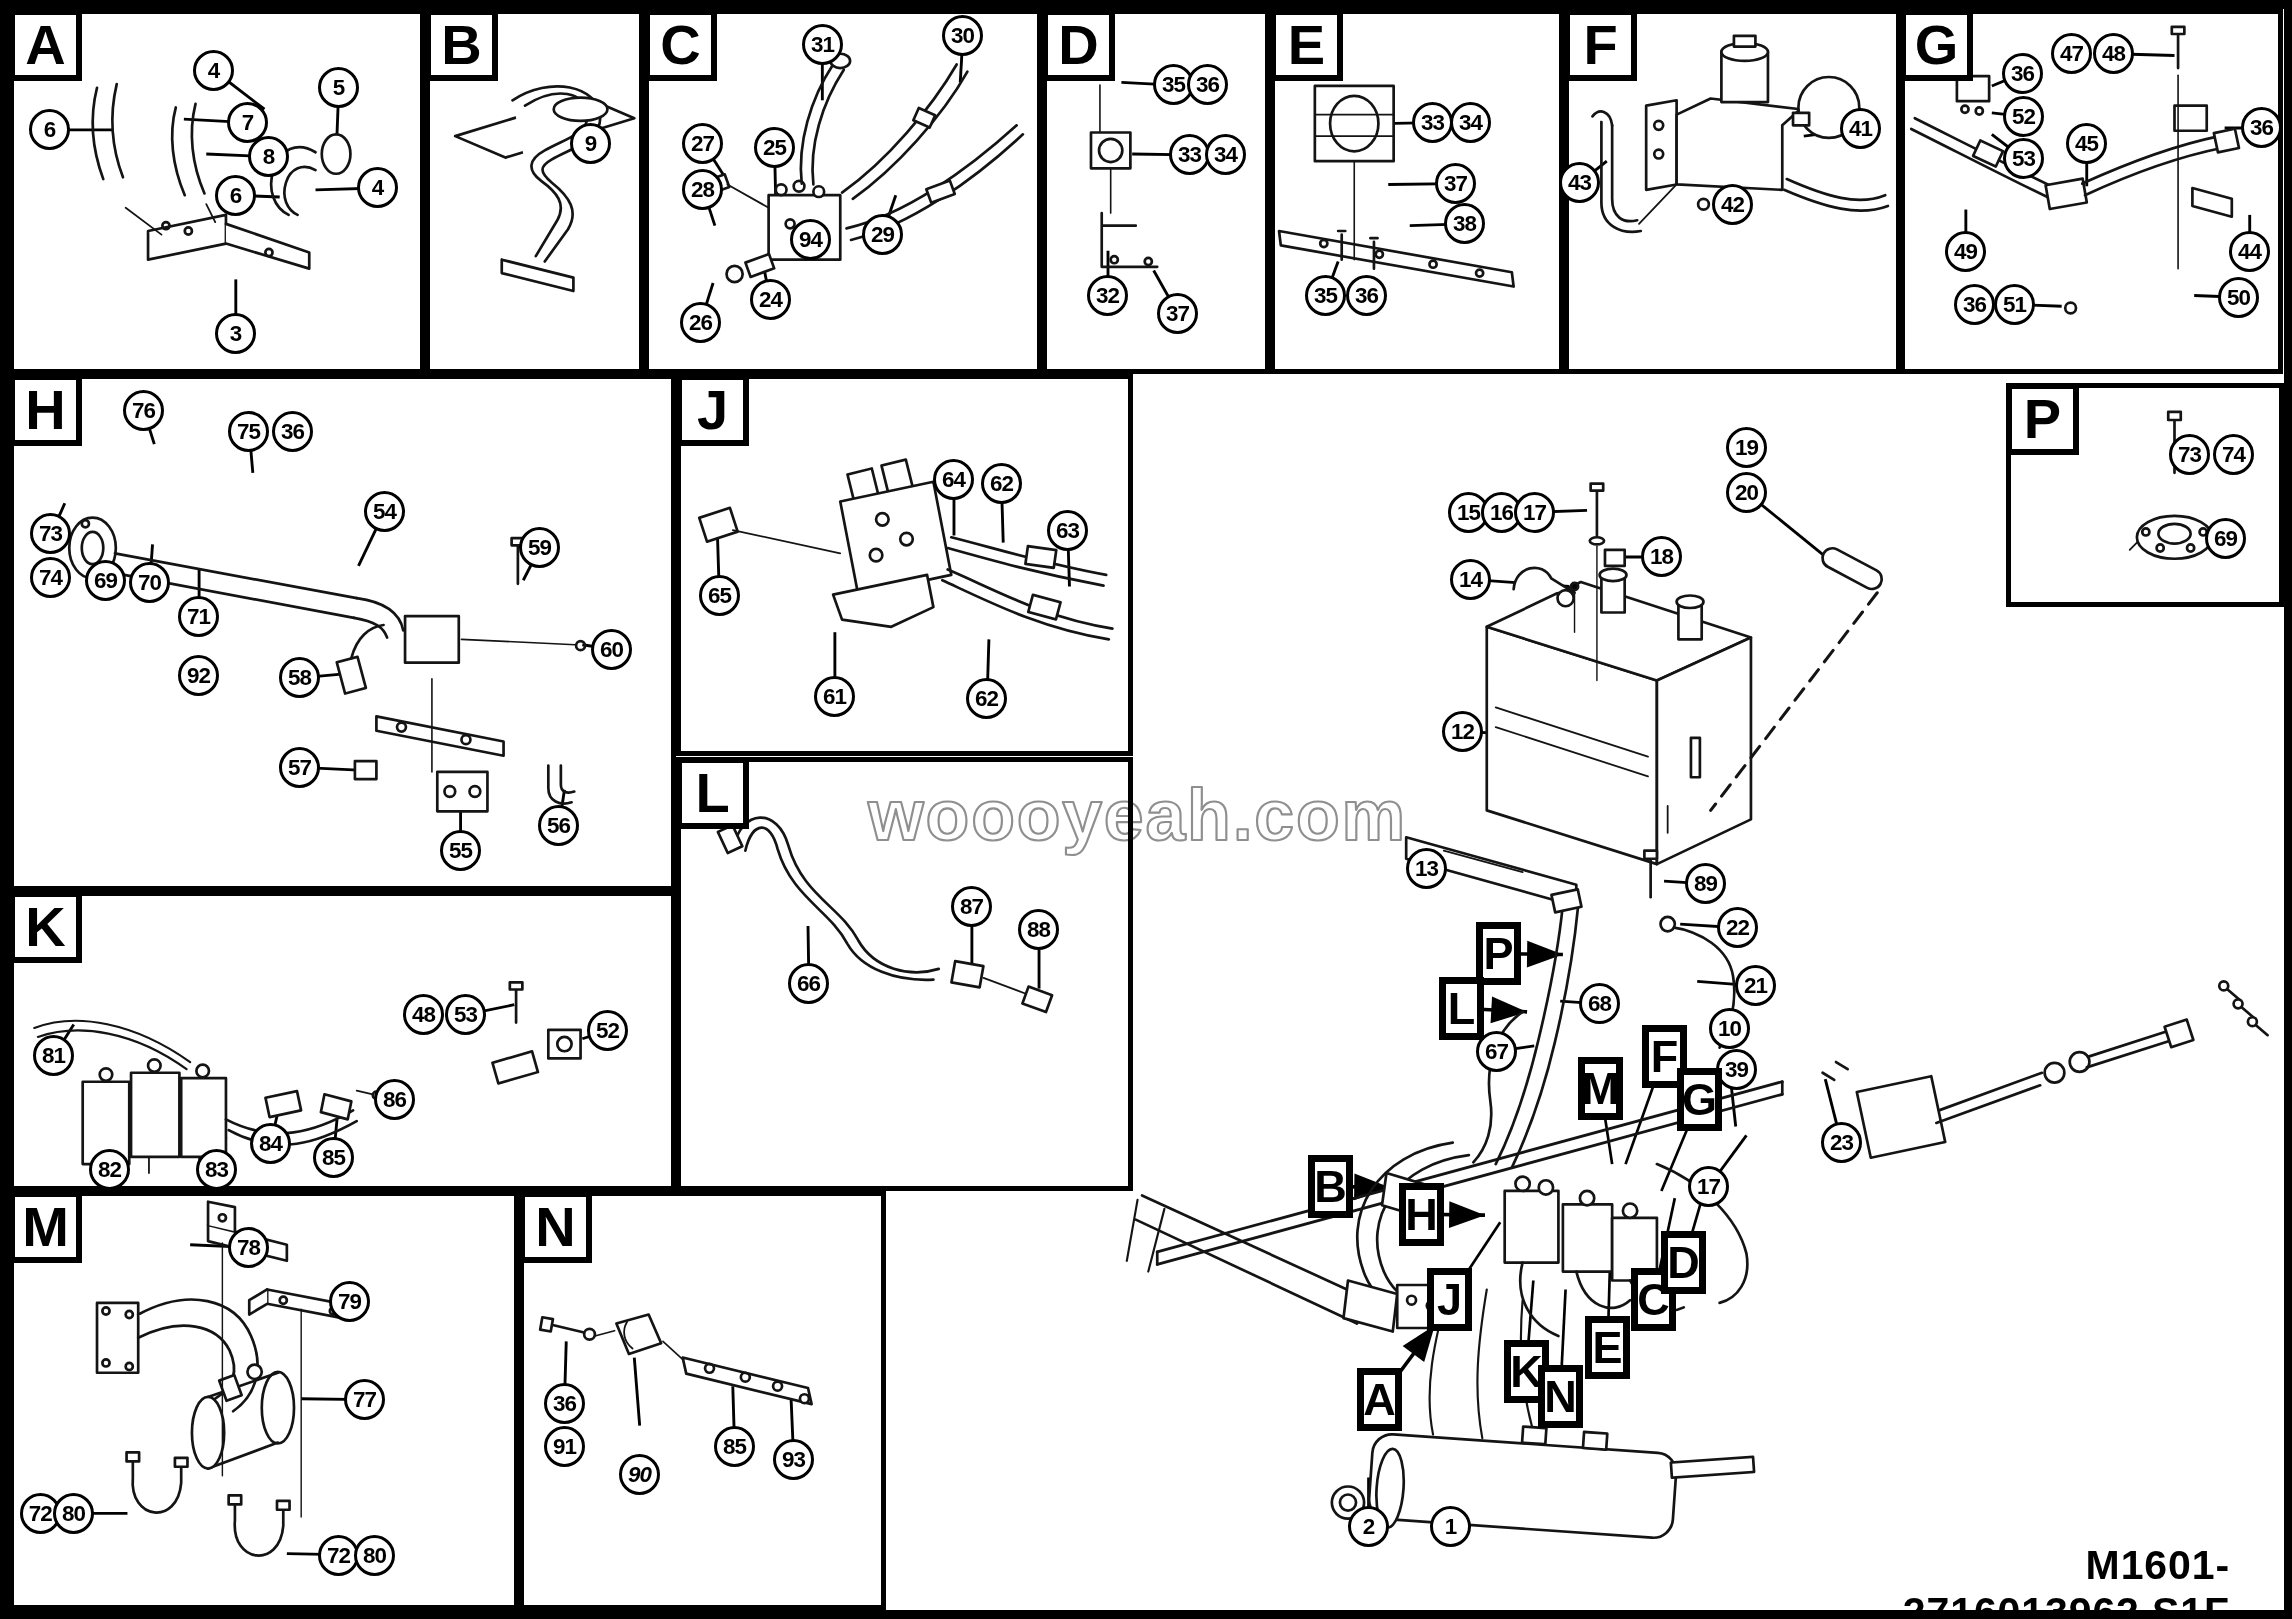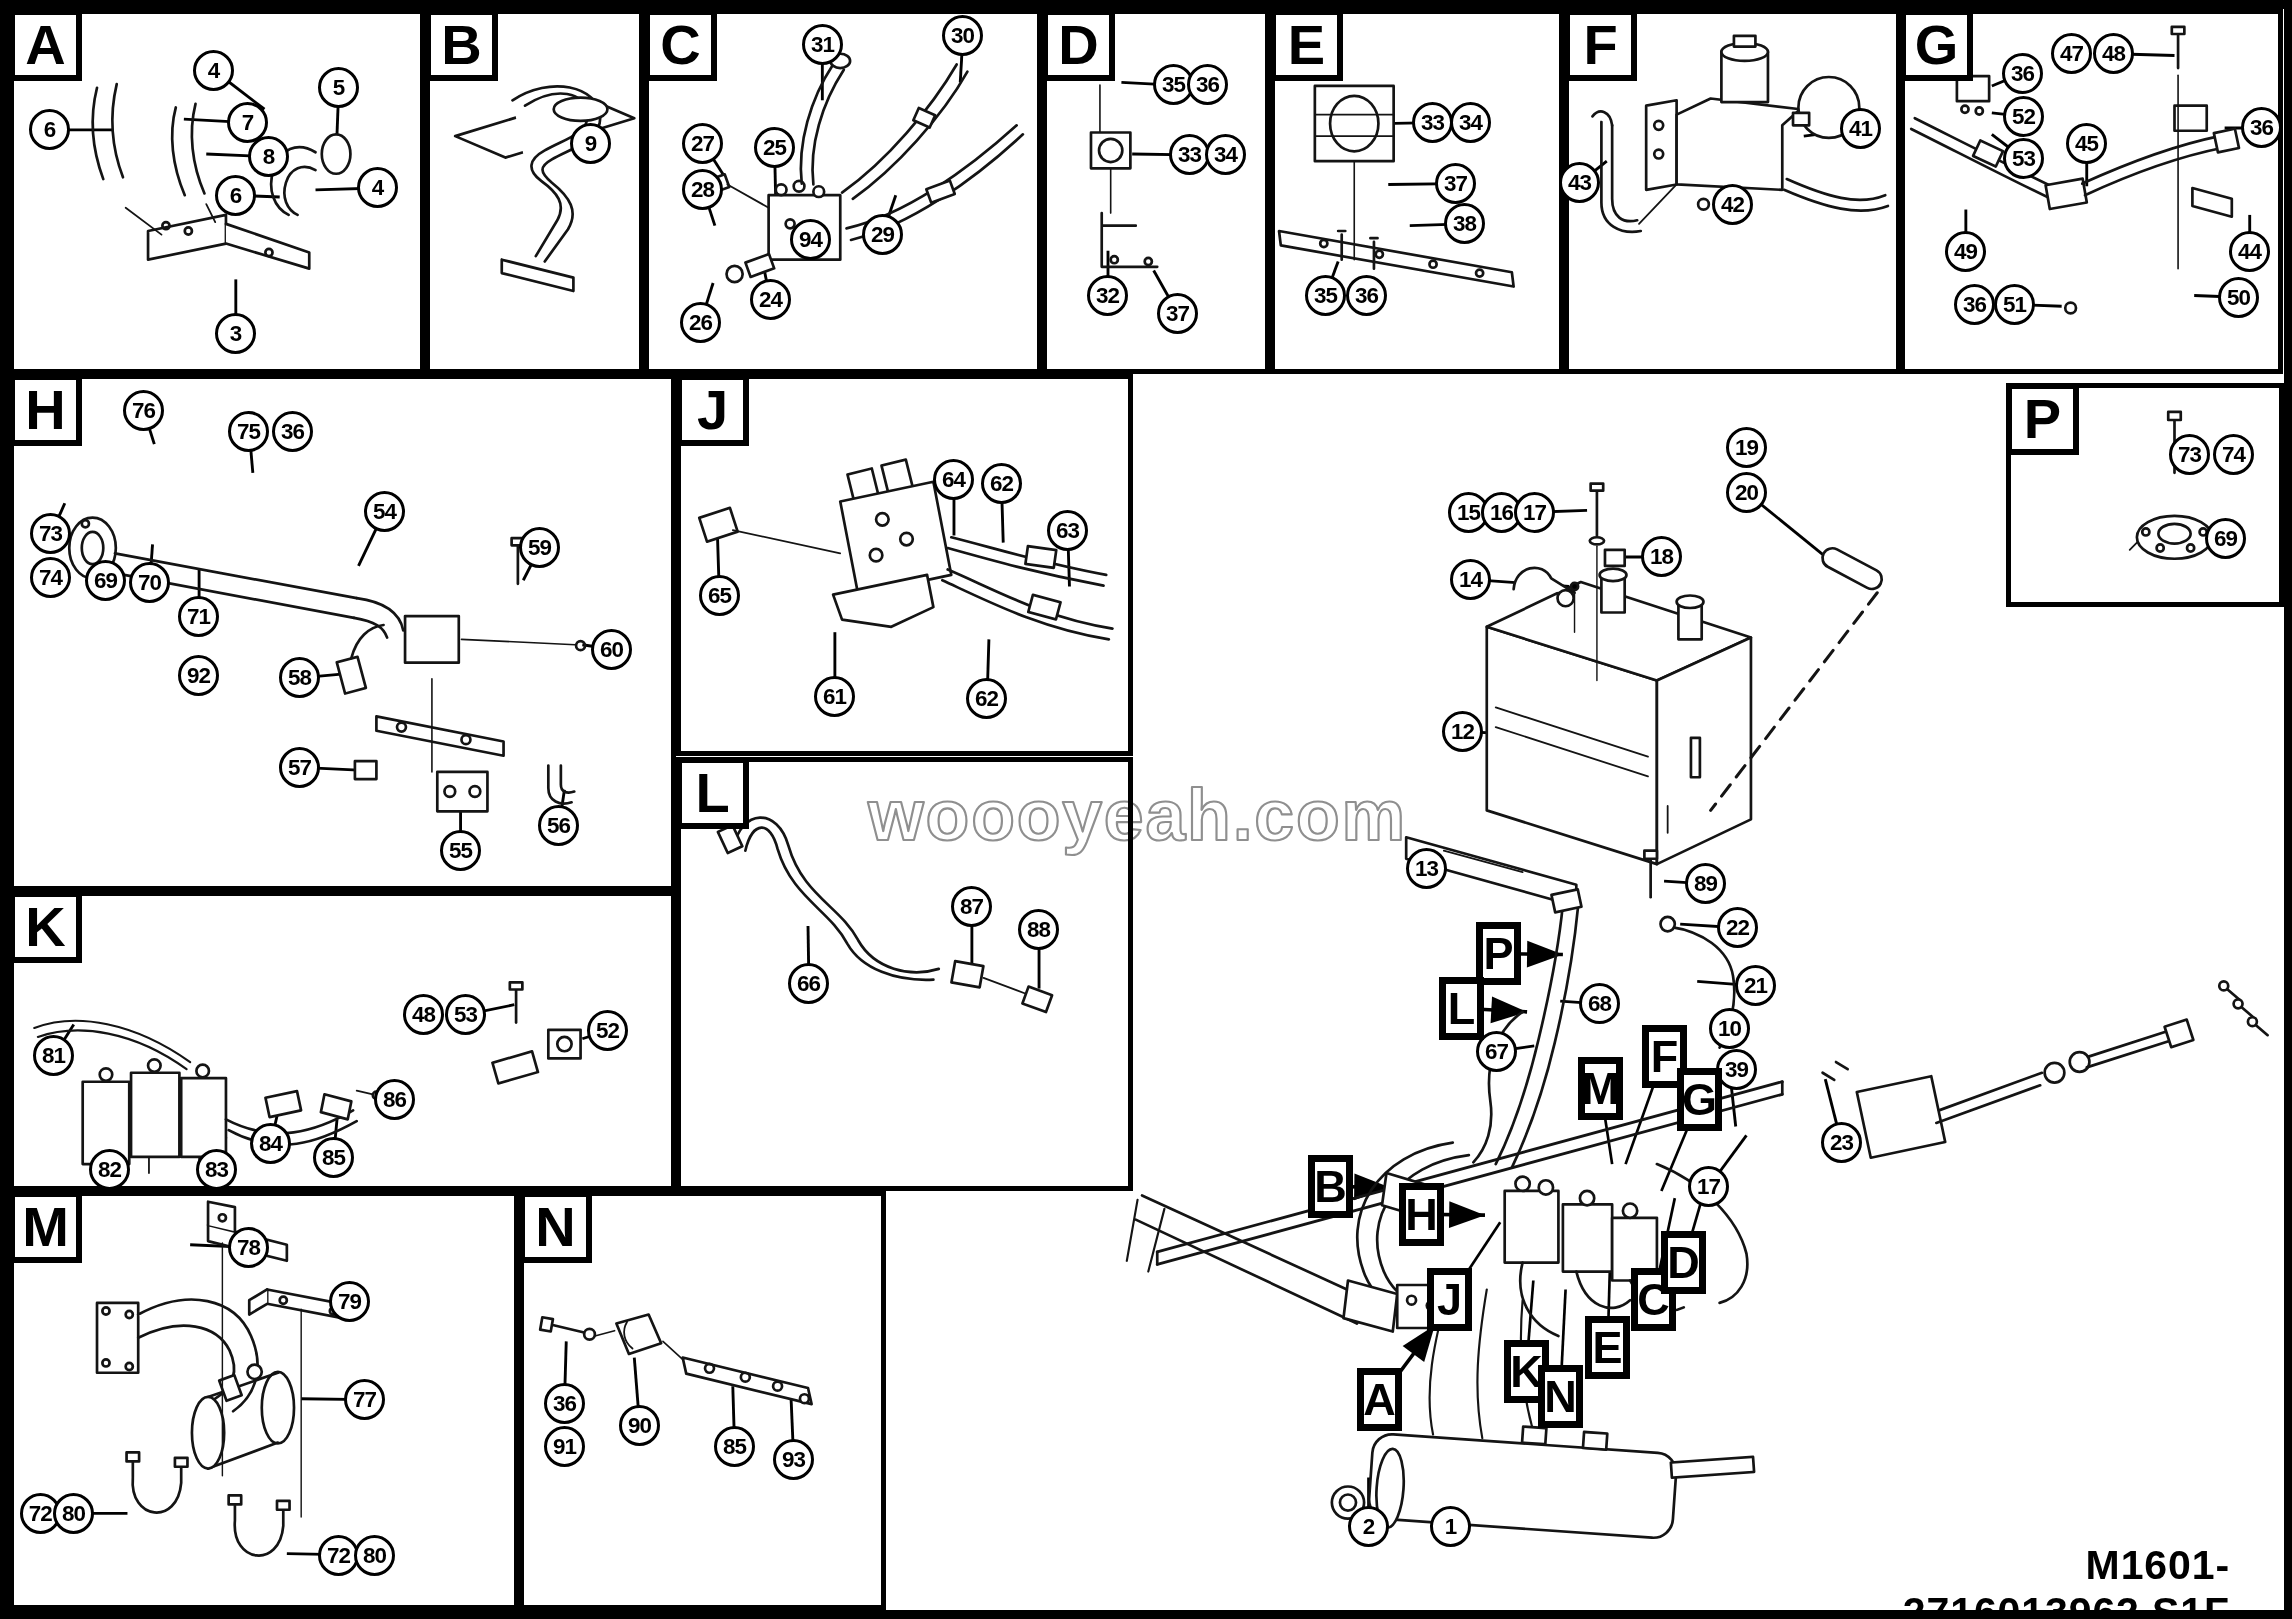--- a/index.html
+++ b/index.html
@@ -563,21 +563,21 @@
     <div class="co" style="left: 1018px; top: 909px;">88</div>
     <div class="co" style="left: 228px; top: 1227px;">78</div>
     <div class="co" style="left: 329px; top: 1281px;">79</div>
     <div class="co" style="left: 344px; top: 1379px;">77</div>
     <div class="co" style="left: 19.7px; top: 1493px;">72</div>
     <div class="co" style="left: 53px; top: 1493px;">80</div>
     <div class="co" style="left: 318px; top: 1535px;">72</div>
     <div class="co" style="left: 354px; top: 1535px;">80</div>
     <div class="co" style="left: 544px; top: 1383px;">36</div>
     <div class="co" style="left: 544px; top: 1426px;">91</div>
-    <div class="co" style="left: 619px; top: 1405px;">90</div>
+    <div class="co" style="left: 619px; top: 1454px; font-style: italic;">90</div>
     <div class="co" style="left: 714px; top: 1426px;">85</div>
     <div class="co" style="left: 773px; top: 1439px;">93</div>
     <div class="co" style="left: 2169px; top: 434px;">73</div>
     <div class="co" style="left: 2213px; top: 434px;">74</div>
     <div class="co" style="left: 2205px; top: 518px;">69</div>
     <div class="co" style="left: 1726px; top: 427px;">19</div>
     <div class="co" style="left: 1726px; top: 472px;">20</div>
     <div class="co" style="left: 1448px; top: 492px; text-align: center;">15</div>
     <div class="co" style="left: 1481px; top: 492px;">16</div>
     <div class="co" style="left: 1514px; top: 492px;">17</div>

